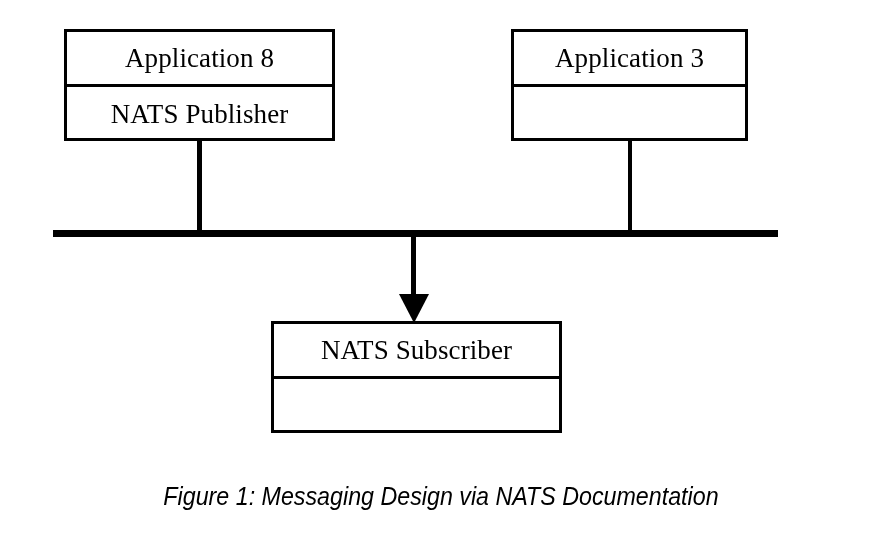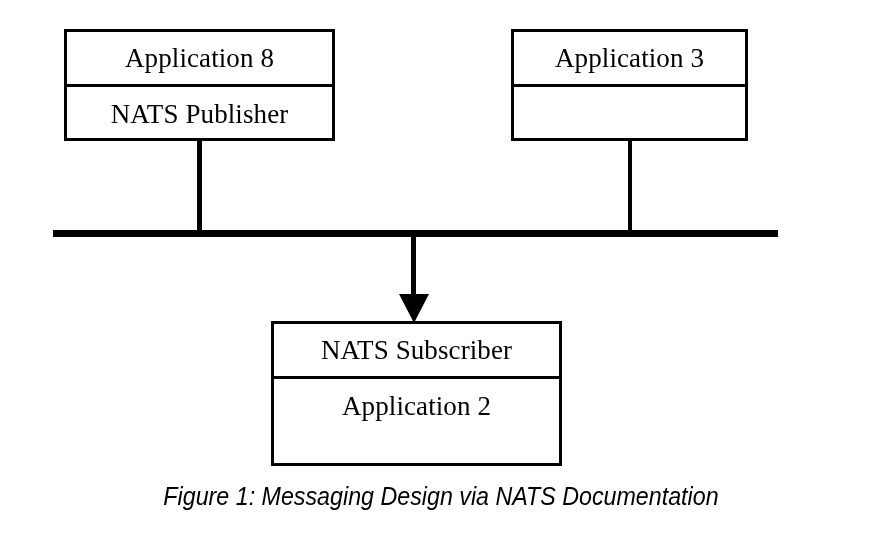--- a/index.html
+++ b/index.html
@@ -58,21 +58,21 @@
     width: 237px;
     height: 112px;
   }
   #node-app3 .cell-top { height: 55px; flex: 0 0 55px; }
   #node-app3 .cell-bottom { height: 54px; flex: 0 0 54px; }
 
   #node-app2 {
     left: 271px;
     top: 321px;
     width: 291px;
-    height: 145px;
+    height: 112px;
   }
   #node-app2 .cell-top { height: 55px; flex: 0 0 55px; }
   #node-app2 .cell-bottom { height: 54px; flex: 0 0 54px; }
 
   
   .bus-line {
     position: absolute;
     background: #000000;
     left: 53px;
     top: 230px;
@@ -152,18 +152,17 @@
   <div class="bus-line"></div>
 
   <div class="connector" id="connector-pub"></div>
   <div class="connector" id="connector-app3"></div>
 
   <div id="arrow-shaft"></div>
   <div id="arrow-head"></div>
 
   <div class="node" id="node-app2">
     <div class="node-cell cell-top divider-below">NATS Subscriber</div>
-    <div class="node-cell cell-bottom">Application 2</div>
   </div>
 
   <div id="figure-caption">Figure 1: Messaging Design via NATS Documentation</div>
 
 </div>
 
 </body></html>

